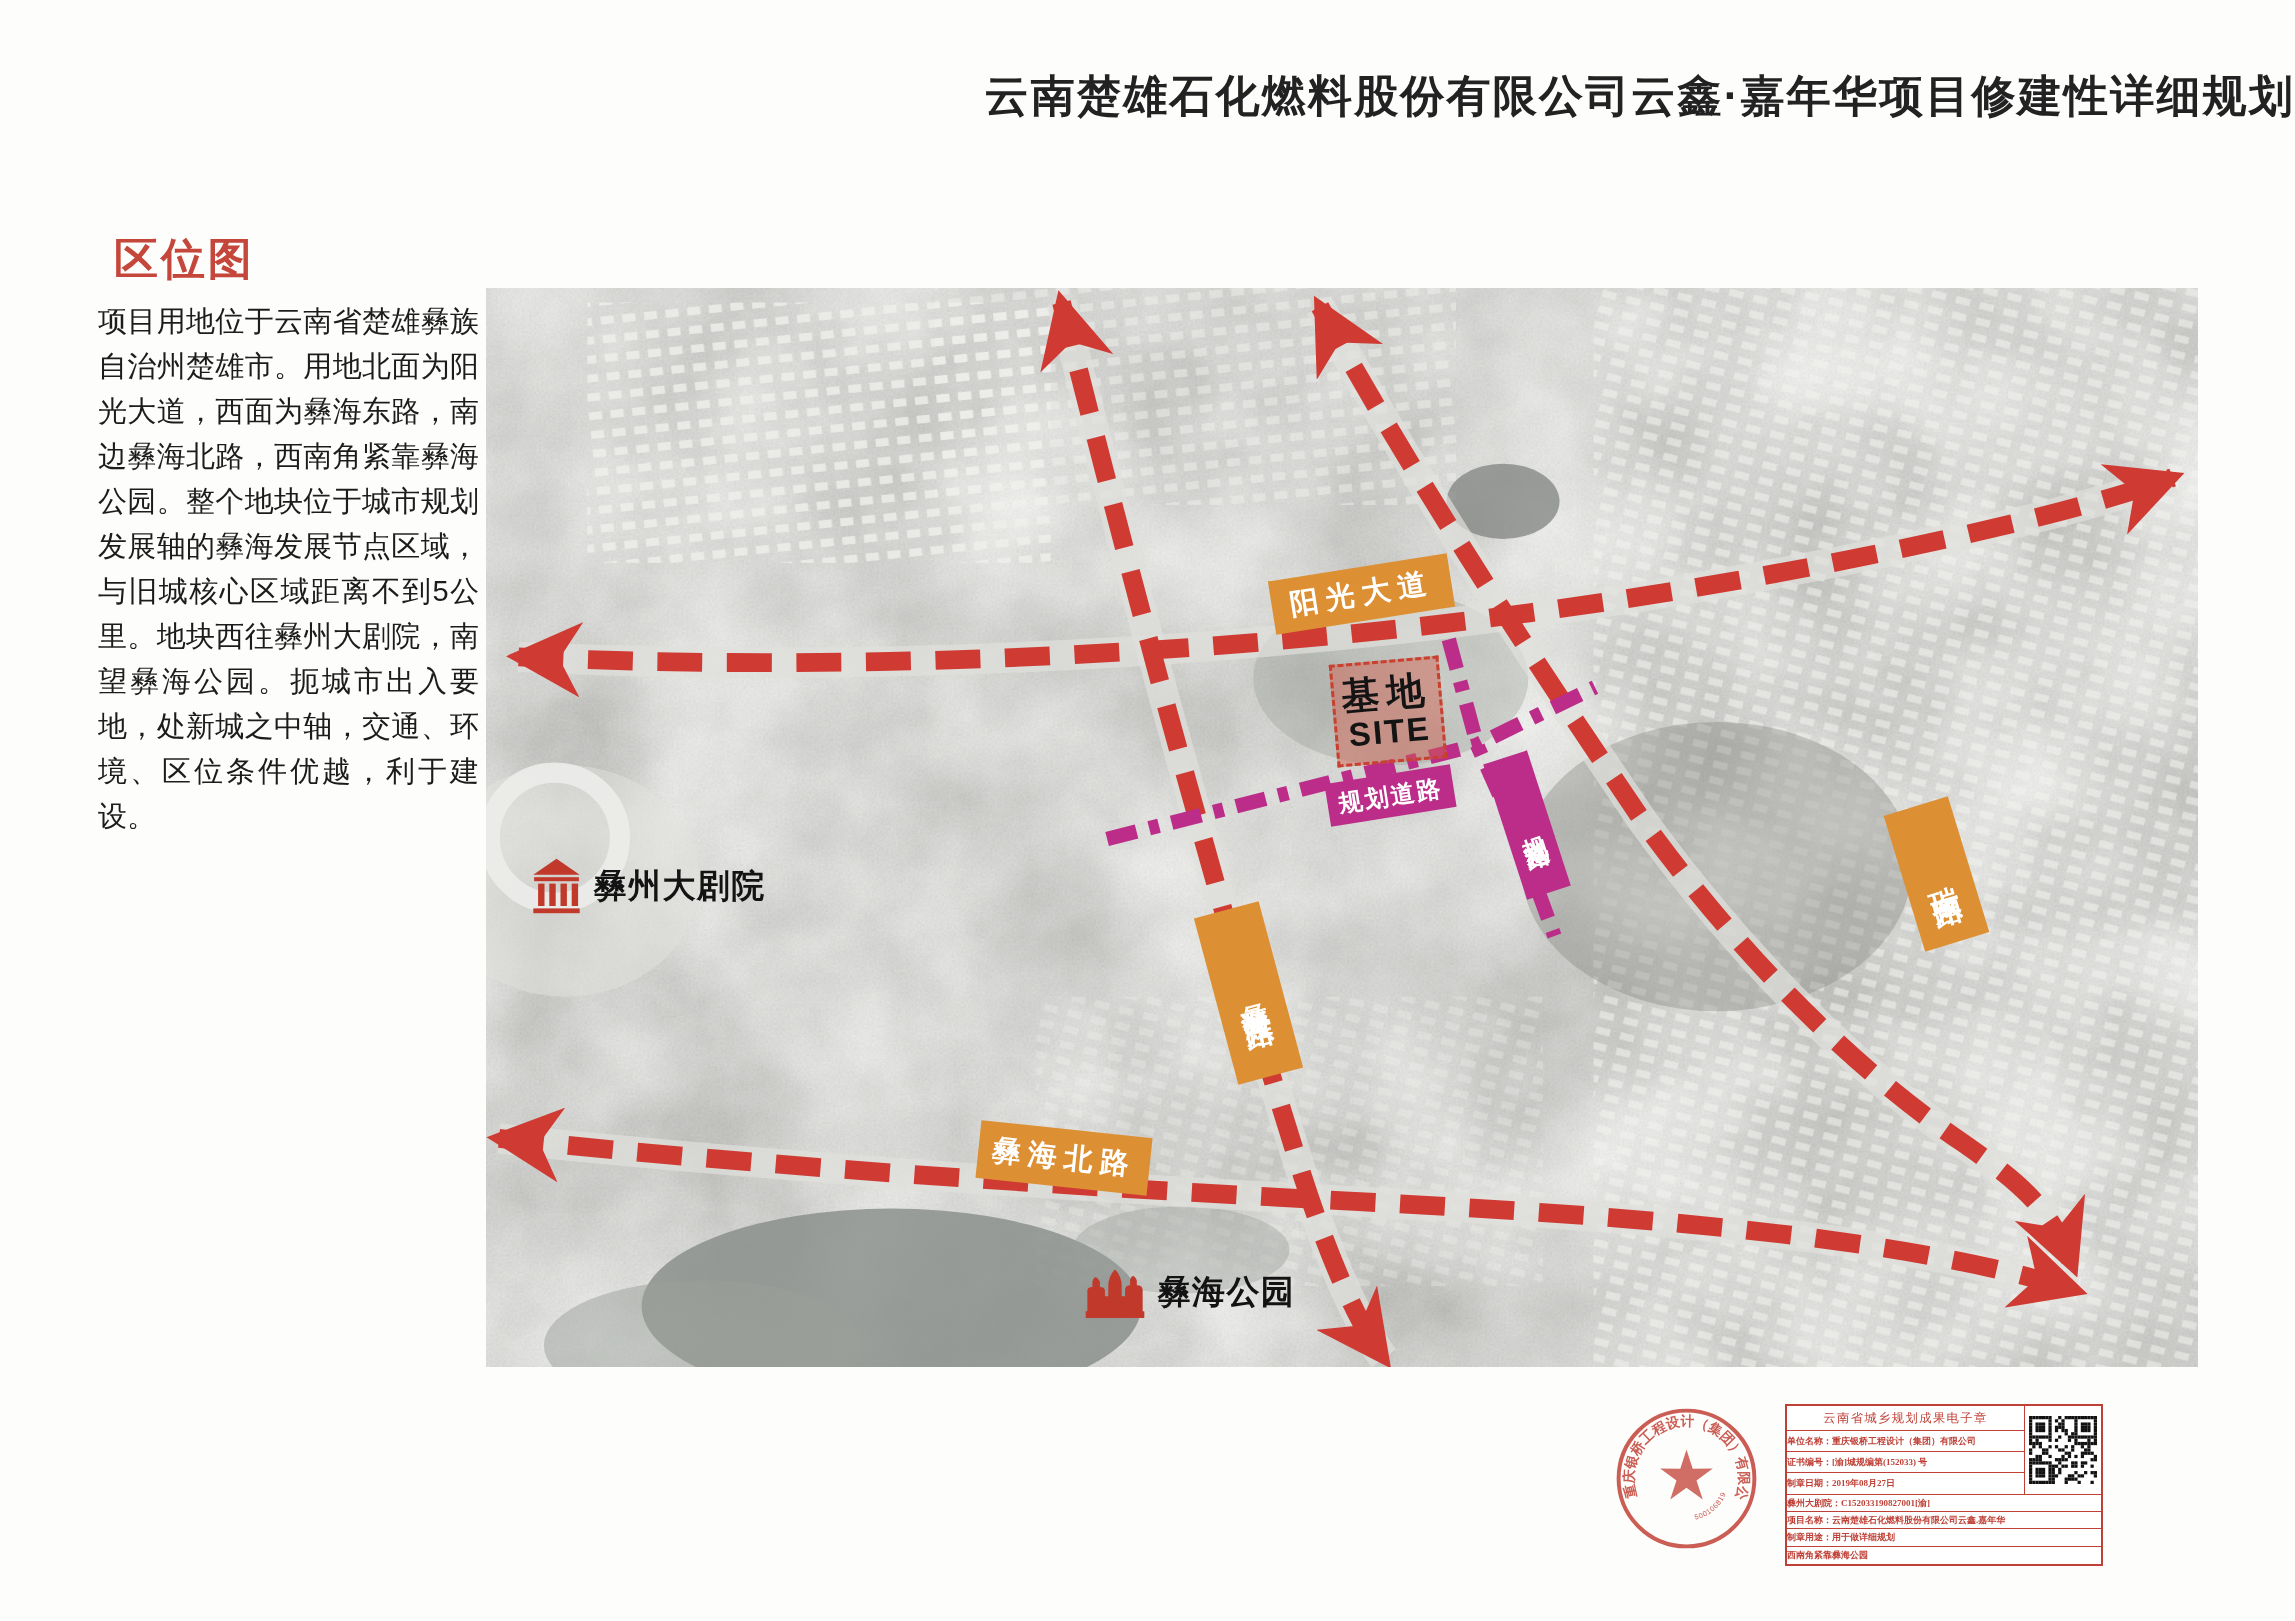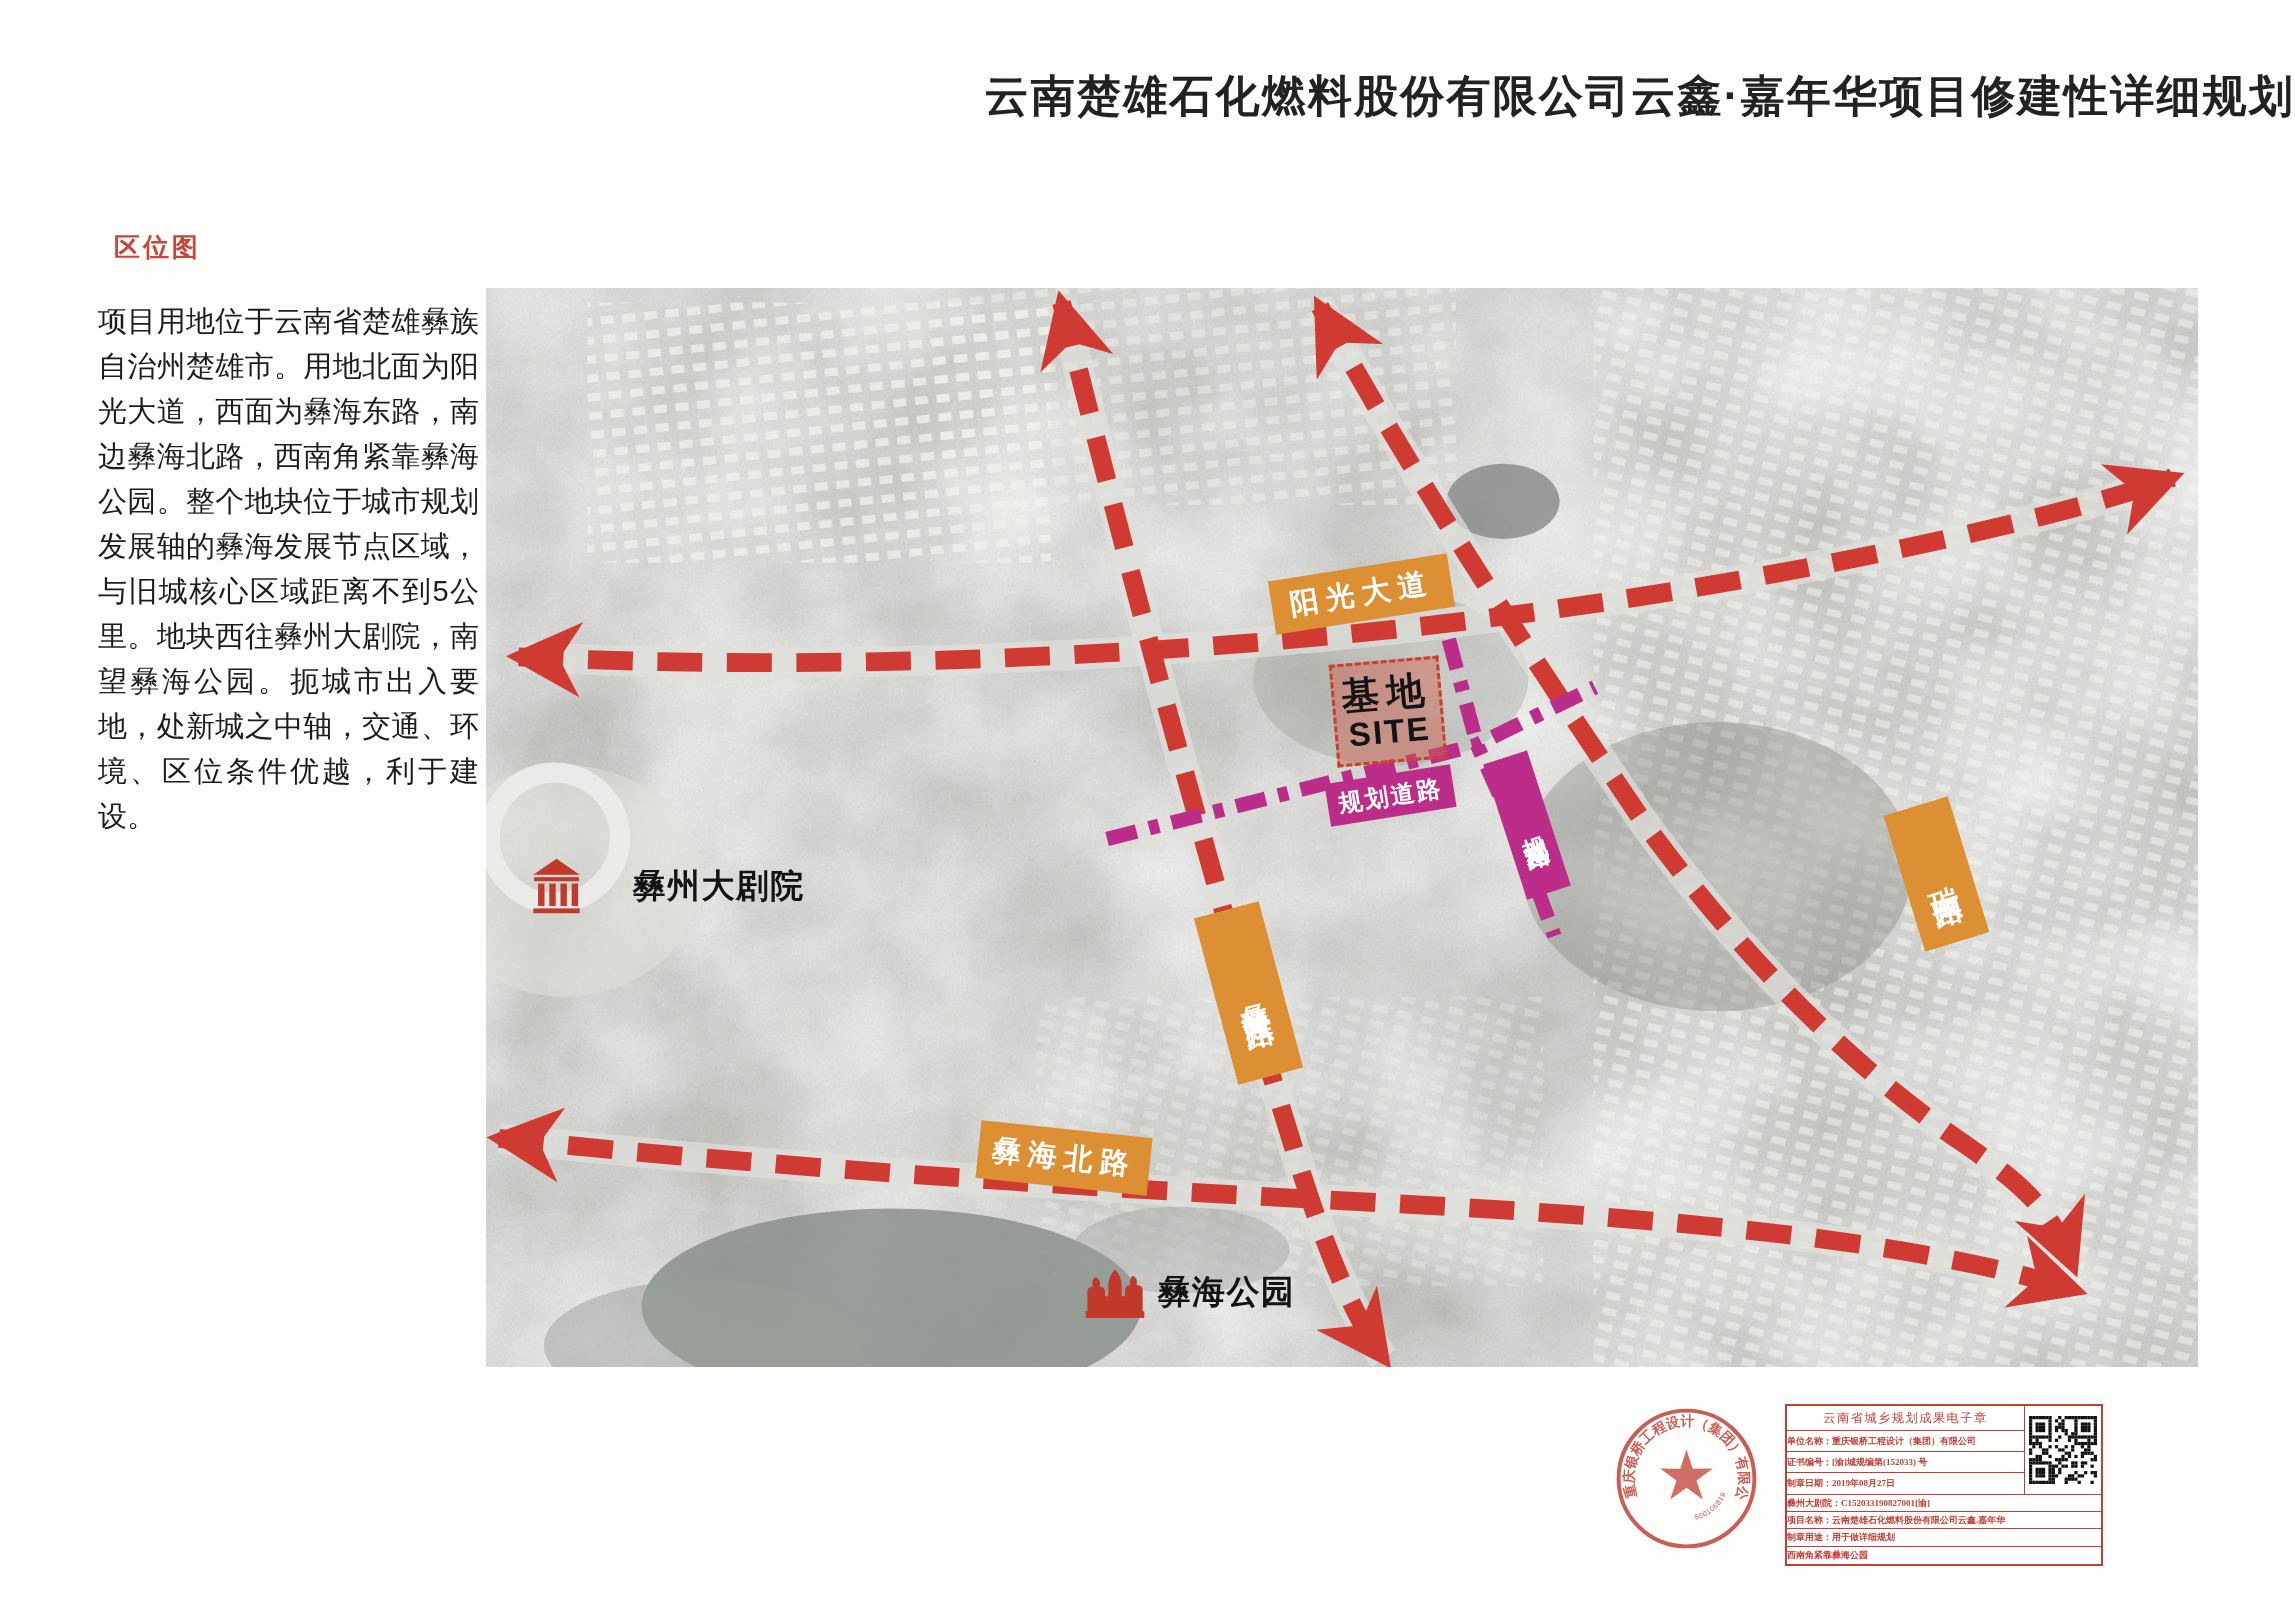--- a/index.html
+++ b/index.html
@@ -8,21 +8,21 @@
   }
   *{margin:0;padding:0;box-sizing:border-box;}
   html,body{background:#ffffff;}
   body{width:2295px;height:1622px;position:relative;overflow:hidden;
        font-family:"Liberation Sans","DejaVu Sans",sans-serif;}
   #page{position:absolute;inset:0;background:#fdfdfc;}
 
   .doc-title{position:absolute;left:0;right:0;top:67px;text-align:right;
     font-size:44px;font-weight:bold;letter-spacing:2.2px;color:#222;}
 
-  .legend-heading{position:absolute;left:114px;top:230px;font-size:26px;font-weight:bold;
+  .legend-heading{position:absolute;left:114px;top:230px;font-size:44px;font-weight:bold;
     color:var(--accent-red);letter-spacing:2.9px;}
   .legend-text{position:absolute;left:98px;top:299px;width:381px;font-size:29px;
     line-height:45px;color:var(--text-black);text-align:justify;}
 
   .map{position:absolute;left:486px;top:288px;width:1712px;height:1079px;overflow:hidden;
     background:#c2c4c0;}
   .map > svg.sat{position:absolute;left:0;top:0;width:100%;height:100%;}
   .street{fill:none;stroke:#e0e0dc;stroke-width:42;opacity:.7;}
   .rroad{fill:none;stroke:var(--road-red);stroke-width:26;stroke-dasharray:62 34;}
   .mroad{fill:none;stroke:var(--label-magenta);stroke-width:20;stroke-dasharray:42 18 14 18;}
@@ -44,21 +44,21 @@
   #lbl-planned-2{left:1018px;top:466px;width:46px;height:142px;transform:rotate(-18deg);}
 
   .site-box{position:absolute;left:847px;top:372px;width:110px;height:103px;
     transform:rotate(-5deg);background:rgba(208,96,80,.48);
     border:3.6px dashed var(--site-border);display:flex;flex-direction:column;
     align-items:center;justify-content:center;color:#141414;}
   .site-line1{font-size:38px;font-weight:bold;letter-spacing:7.2px;line-height:41px;}
   .site-line2{font-size:33px;font-weight:bold;letter-spacing:2.2px;line-height:36px;}
 
   .poi{position:absolute;display:flex;align-items:center;}
-  #poi-theater{left:45px;top:570px;gap:39px;}
+  #poi-theater{left:45px;top:570px;}
   #poi-park{left:598px;top:977px;}
   .poi-icon{flex:0 0 auto;}
   .poi-text{font-size:33px;font-weight:bold;color:#131313;margin-left:11.6px;letter-spacing:1.4px;}
 
   .round-stamp{position:absolute;left:1614px;top:1406px;width:145px;height:145px;opacity:.88;}
 
   .seal-table{position:absolute;left:1785px;top:1404px;width:318px;
     border:2.2px solid var(--seal-red);background:rgba(255,255,255,.85);
     color:var(--seal-red);font-family:"Liberation Serif","DejaVu Serif",serif;}
   .st-top{display:flex;border-bottom:1.1px solid var(--seal-red);}

